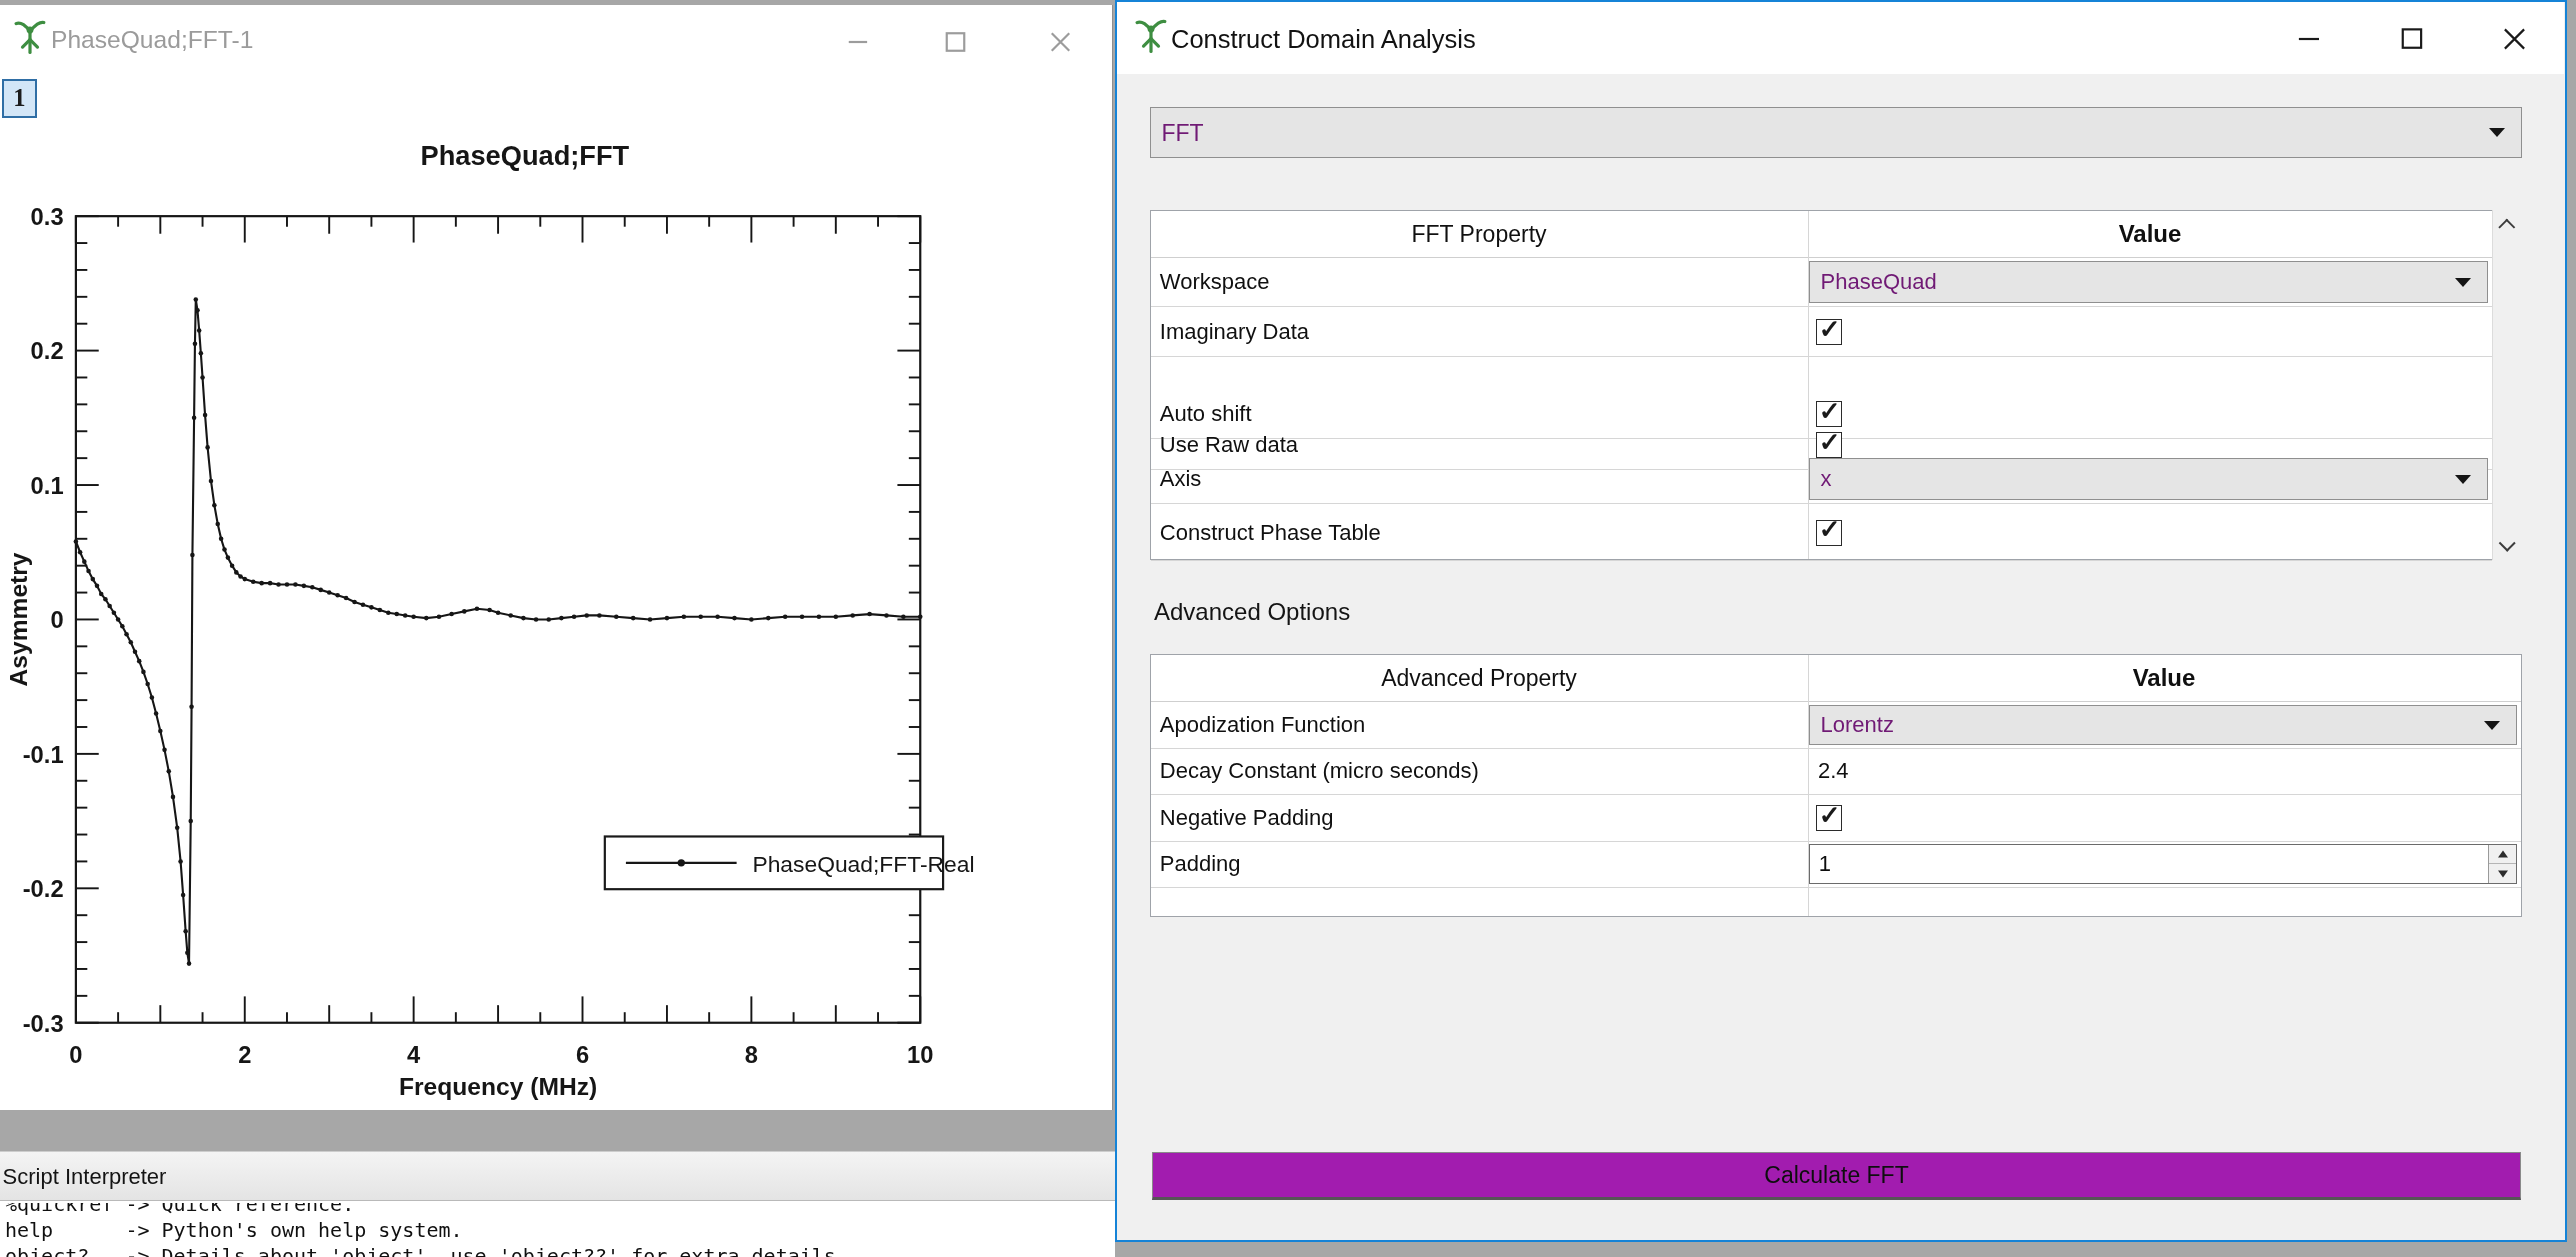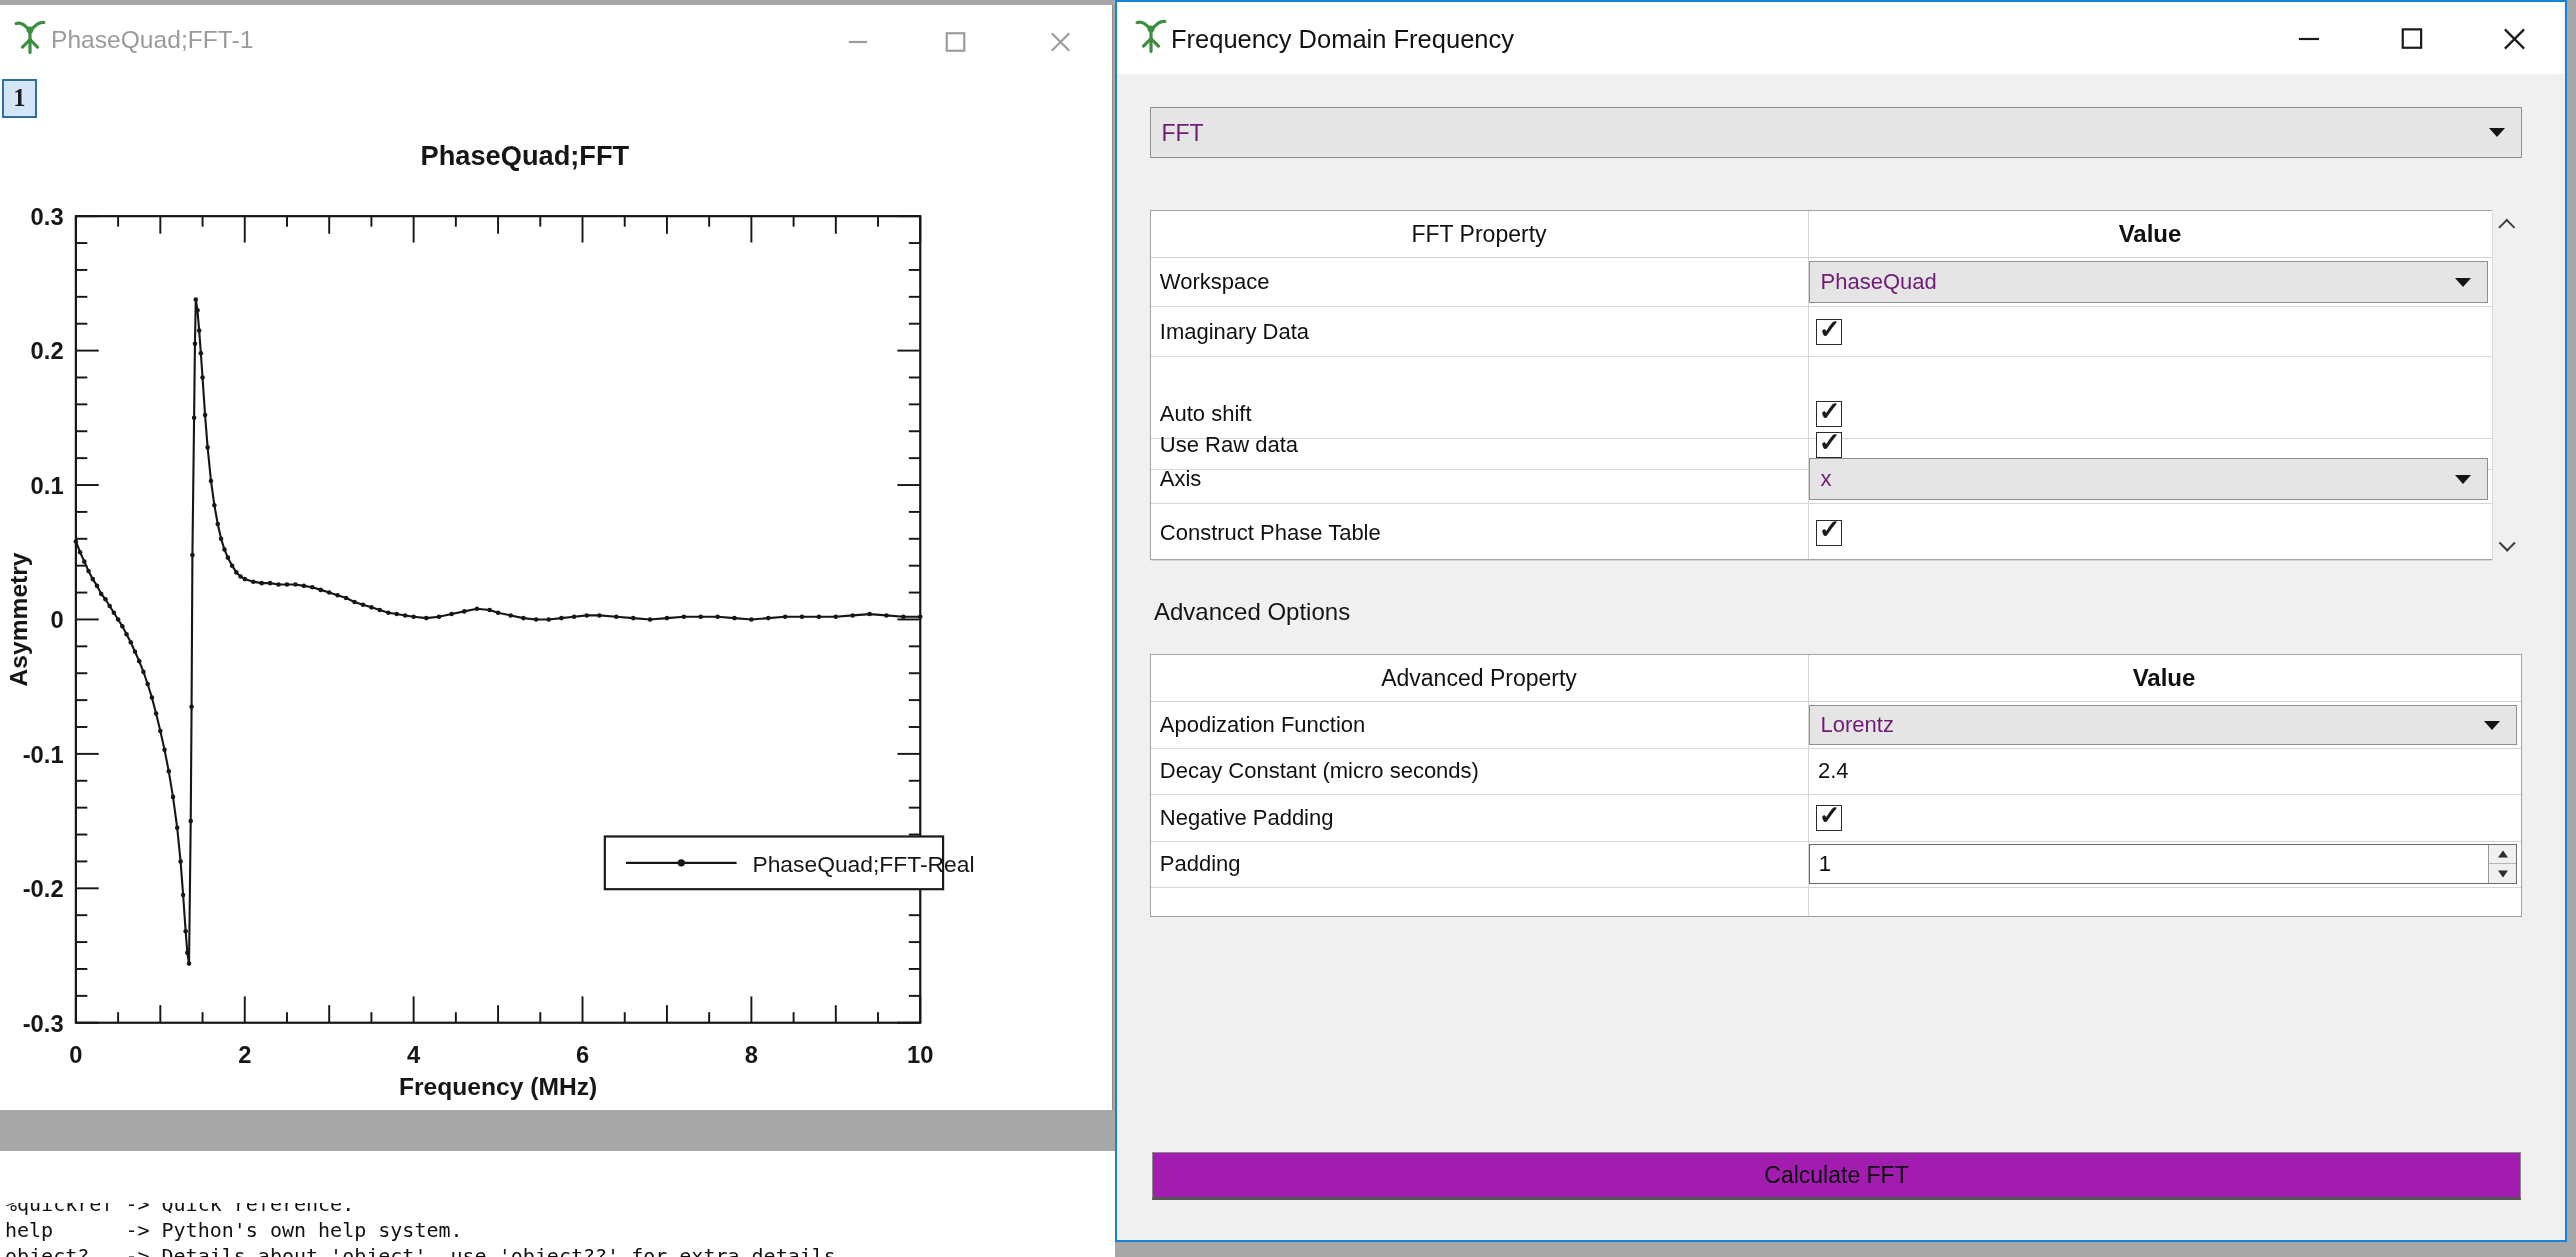--- a/index.html
+++ b/index.html
@@ -386,20 +386,23 @@
       <g>
         <rect x="688" y="946" width="385" height="60" fill="#ffffff" stroke="#1a1a1a" stroke-width="2.5"></rect>
         <line x1="712" y1="976" x2="838" y2="976" stroke="#161616" stroke-width="2.6"></line>
         <circle cx="775" cy="976" r="4.2" fill="#161616"></circle>
         <text x="856" y="986" font-size="26" fill="#161616">PhaseQuad;FFT-Real</text>
       </g>
     </svg>
 </div>
 
 <div class="abs" id="script-panel">
+  <div class="abs" id="script-header">
+    <span class="abs" id="script-title">Script Interpreter</span>
+  </div>
   <div class="abs" id="console">
       <pre>%quickref -&gt; Quick reference.</pre>
       <pre>help      -&gt; Python's own help system.</pre>
       <pre>object?   -&gt; Details about 'object', use 'object??' for extra details.</pre>
     </div>
 </div>
 
 <div class="abs" id="dialog">
   <div class="abs" id="dlg-titlebar">
     <span class="abs" style="left:17.6px;top:16px;width:32px;height:37px;">
@@ -407,21 +410,21 @@
         <g fill="none" stroke="#3e8e41" stroke-width="3" stroke-linecap="round">
           <path d="M15 12 C 12 6, 6 2, 2 4"></path>
           <path d="M15 12 C 19 5, 25 2, 28 3"></path>
           <path d="M15 10 L 15 31"></path>
           <path d="M15 19 L 8 26"></path>
           <path d="M15 19 L 22 26"></path>
         </g>
         <circle cx="15" cy="10" r="3.2" fill="#3e8e41"></circle>
       </svg>
     </span>
-    <span class="abs" id="dlg-title">Frequency Domain Frequency</span>
+    <span class="abs" id="dlg-title">Construct Domain Analysis</span>
     <span class="abs winbtn" id="dlg-min">
       <svg viewBox="0 0 56 48">
           <line x1="17" y1="24" x2="40" y2="24" stroke="#1a1a1a" stroke-width="2.5"></line>
         </svg>
     </span>
     <span class="abs winbtn" id="dlg-max">
       <svg viewBox="0 0 56 48">
           <rect x="18" y="13" width="21" height="21" fill="none" stroke="#1a1a1a" stroke-width="2.5"></rect>
         </svg>
     </span>

